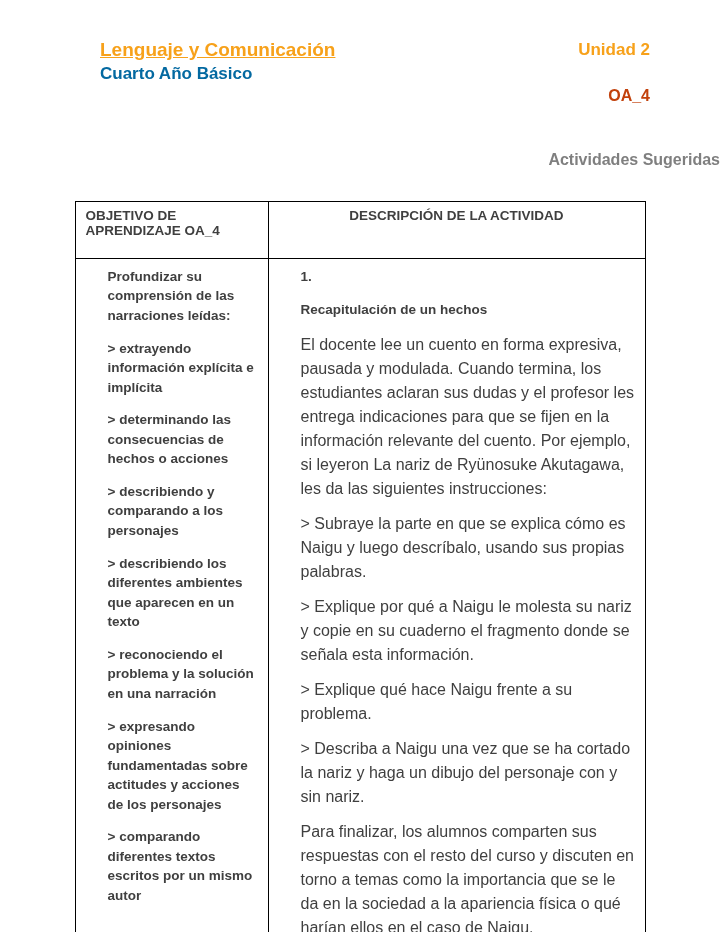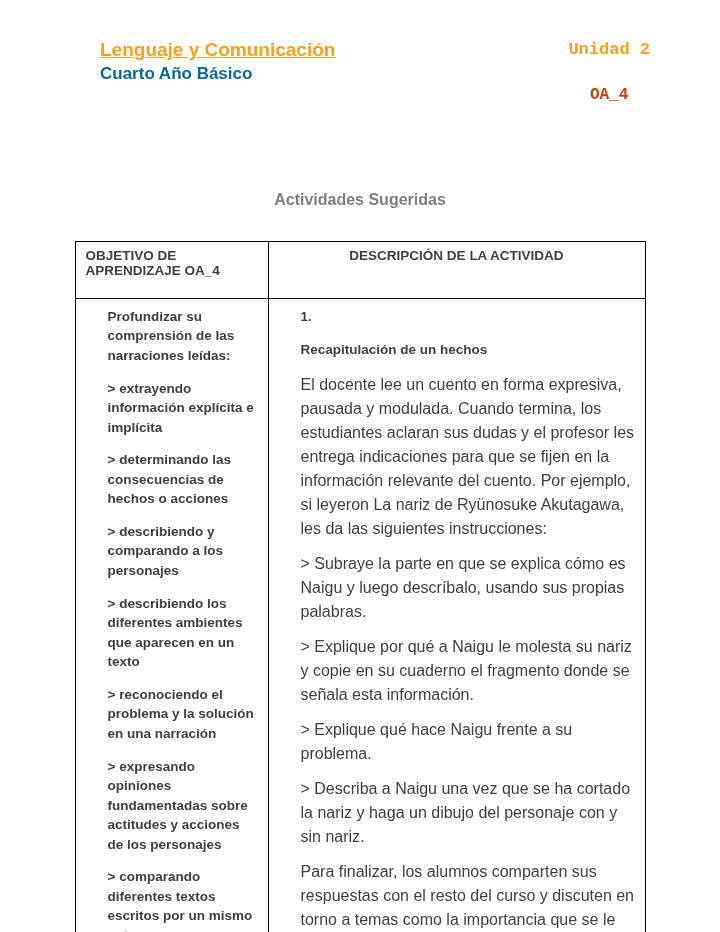--- a/index.html
+++ b/index.html
@@ -26,37 +26,37 @@
     color: #f7a11a;
     line-height: 1.3;
     text-decoration: underline;
   }
   .header-left .grade {
     font-size: 17px;
     font-weight: bold;
     color: #0369a1;
     line-height: 1.3;
   }
-  .header-right { text-align: center; font-family: Liberation Mono, monospace; }
+  .header-right { text-align: right; }
   .header-right .unit {
     font-size: 17px;
     font-weight: bold;
     color: #f7a11a;
     line-height: 1.45;
   }
   .header-right .oa {
     font-size: 16px;
     font-weight: bold;
     color: #c2410c;
     line-height: 1.45;
     margin-top: 21px;
   }
   .page-title {
-    margin-top: 84px;
-    text-align: center;
+    margin-top: 44px;
+    text-align: right;
     font-size: 16px;
     font-weight: bold;
     color: #7f7f7f;
   }
   .activities-table {
     width: 570px;
     margin: 32px auto 0 auto;
     border-collapse: collapse;
     table-layout: fixed;
   }

